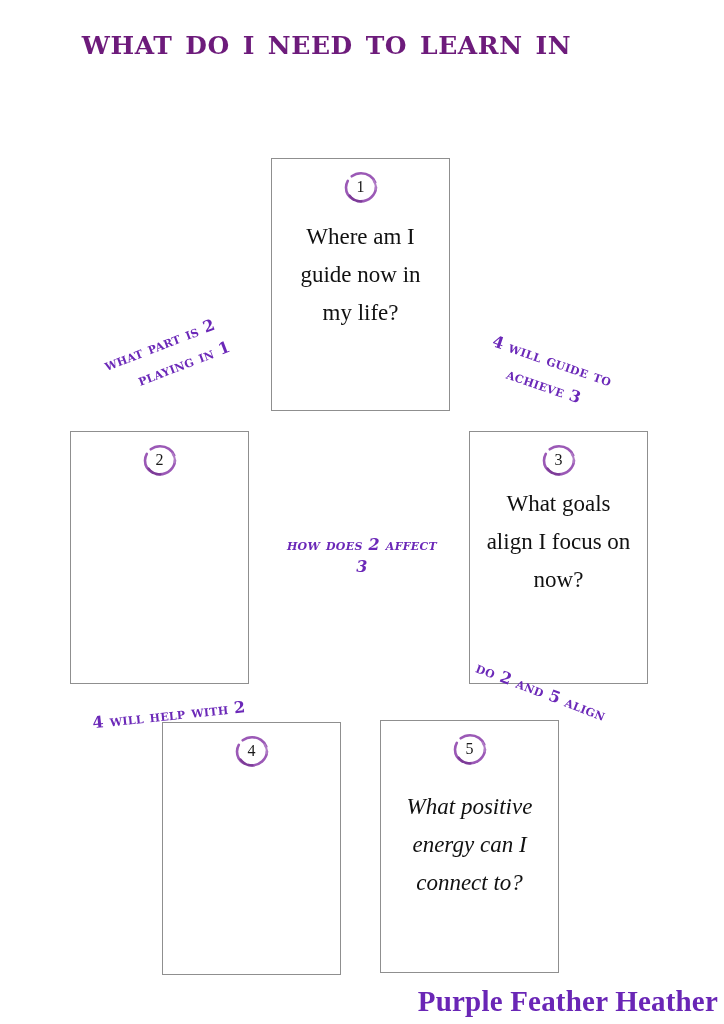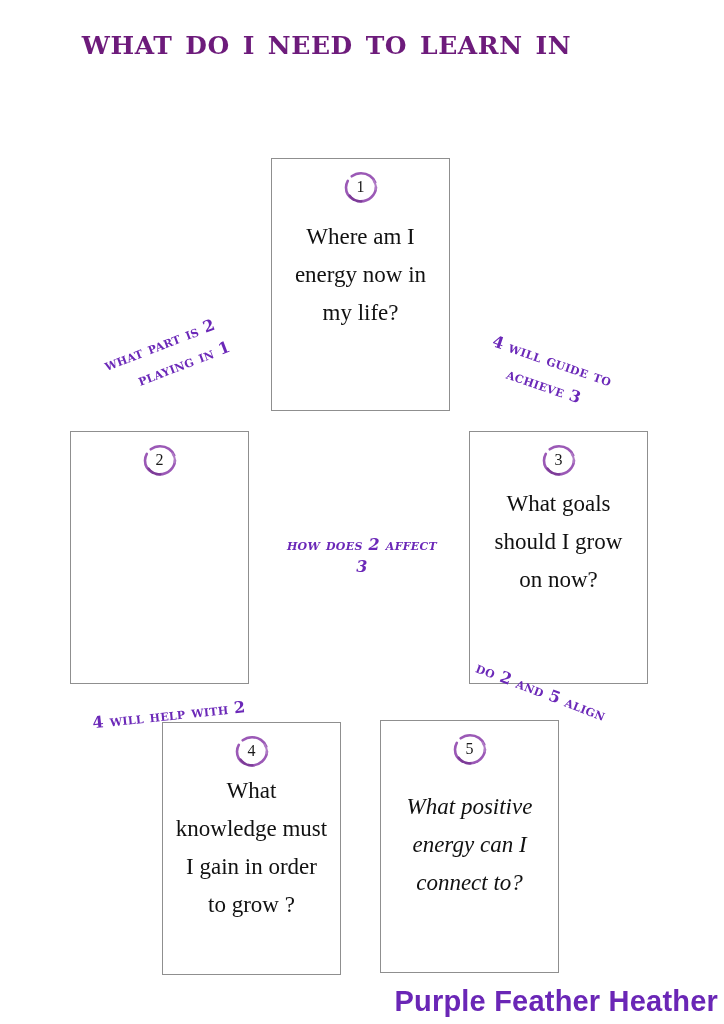--- a/index.html
+++ b/index.html
@@ -159,21 +159,21 @@
     transform: rotate(21deg);
     text-align: left;
   }
 
   
   .signature {
     position: absolute;
     right: 6px;
     bottom: 6px;
     color: #6a26b6;
-    font-family: Liberation Sans, sans-serif;
+    font-family: Liberation Serif, serif;
     font-weight: bold;
     font-size: 29px;
     line-height: 34px;
     letter-spacing: 0.2px;
     white-space: nowrap;
   }
 </style>
 </head>
 <body>
 
@@ -183,21 +183,21 @@
 
 <div class="card" id="card-1">
   <div class="card-badge">
     <svg viewBox="0 0 36 33" aria-hidden="true">
       <path d="M18 2.2 C26.5 2.2 33 8.4 33 15.8 C33 23.6 26.2 30.4 17.6 30.4 C9.4 30.4 3 24.2 3 16.6 C3 8.8 9.6 2.2 18 2.2 Z" fill="none" stroke="#9b59b6" stroke-width="2.6" stroke-linecap="round" stroke-dasharray="18 5 26 4 22 6"></path>
       <path d="M6.5 24.5 C9.5 28.8 13.5 30.6 18.5 30.4" fill="none" stroke="#7d3c98" stroke-width="2.2" stroke-linecap="round"></path>
       <path d="M30.5 9.5 C32.4 12.3 33.2 15.4 32.8 18.4" fill="none" stroke="#b07cc6" stroke-width="2" stroke-linecap="round"></path>
     </svg>
     <span class="num">1</span>
   </div>
-  <div class="card-text">Where am I energy now in my life?</div>
+  <div class="card-text">Where am I guide now in my life?</div>
 </div>
 
 <div class="card" id="card-2">
   <div class="card-badge">
     <svg viewBox="0 0 36 33" aria-hidden="true">
       <path d="M18 2.2 C26.5 2.2 33 8.4 33 15.8 C33 23.6 26.2 30.4 17.6 30.4 C9.4 30.4 3 24.2 3 16.6 C3 8.8 9.6 2.2 18 2.2 Z" fill="none" stroke="#9b59b6" stroke-width="2.6" stroke-linecap="round" stroke-dasharray="18 5 26 4 22 6"></path>
       <path d="M6.5 24.5 C9.5 28.8 13.5 30.6 18.5 30.4" fill="none" stroke="#7d3c98" stroke-width="2.2" stroke-linecap="round"></path>
       <path d="M30.5 9.5 C32.4 12.3 33.2 15.4 32.8 18.4" fill="none" stroke="#b07cc6" stroke-width="2" stroke-linecap="round"></path>
     </svg>
     <span class="num">2</span>
@@ -206,33 +206,32 @@
 
 <div class="card" id="card-3">
   <div class="card-badge">
     <svg viewBox="0 0 36 33" aria-hidden="true">
       <path d="M18 2.2 C26.5 2.2 33 8.4 33 15.8 C33 23.6 26.2 30.4 17.6 30.4 C9.4 30.4 3 24.2 3 16.6 C3 8.8 9.6 2.2 18 2.2 Z" fill="none" stroke="#9b59b6" stroke-width="2.6" stroke-linecap="round" stroke-dasharray="18 5 26 4 22 6"></path>
       <path d="M6.5 24.5 C9.5 28.8 13.5 30.6 18.5 30.4" fill="none" stroke="#7d3c98" stroke-width="2.2" stroke-linecap="round"></path>
       <path d="M30.5 9.5 C32.4 12.3 33.2 15.4 32.8 18.4" fill="none" stroke="#b07cc6" stroke-width="2" stroke-linecap="round"></path>
     </svg>
     <span class="num">3</span>
   </div>
-  <div class="card-text">What goals should I grow on now?</div>
+  <div class="card-text">What goals align I focus on now?</div>
 </div>
 
 <div class="card" id="card-4">
   <div class="card-badge">
     <svg viewBox="0 0 36 33" aria-hidden="true">
       <path d="M18 2.2 C26.5 2.2 33 8.4 33 15.8 C33 23.6 26.2 30.4 17.6 30.4 C9.4 30.4 3 24.2 3 16.6 C3 8.8 9.6 2.2 18 2.2 Z" fill="none" stroke="#9b59b6" stroke-width="2.6" stroke-linecap="round" stroke-dasharray="18 5 26 4 22 6"></path>
       <path d="M6.5 24.5 C9.5 28.8 13.5 30.6 18.5 30.4" fill="none" stroke="#7d3c98" stroke-width="2.2" stroke-linecap="round"></path>
       <path d="M30.5 9.5 C32.4 12.3 33.2 15.4 32.8 18.4" fill="none" stroke="#b07cc6" stroke-width="2" stroke-linecap="round"></path>
     </svg>
     <span class="num">4</span>
   </div>
-  <div class="card-text">What knowledge must I gain in order to grow ?</div>
 </div>
 
 <div class="card" id="card-5">
   <div class="card-badge">
     <svg viewBox="0 0 36 33" aria-hidden="true">
       <path d="M18 2.2 C26.5 2.2 33 8.4 33 15.8 C33 23.6 26.2 30.4 17.6 30.4 C9.4 30.4 3 24.2 3 16.6 C3 8.8 9.6 2.2 18 2.2 Z" fill="none" stroke="#9b59b6" stroke-width="2.6" stroke-linecap="round" stroke-dasharray="18 5 26 4 22 6"></path>
       <path d="M6.5 24.5 C9.5 28.8 13.5 30.6 18.5 30.4" fill="none" stroke="#7d3c98" stroke-width="2.2" stroke-linecap="round"></path>
       <path d="M30.5 9.5 C32.4 12.3 33.2 15.4 32.8 18.4" fill="none" stroke="#b07cc6" stroke-width="2" stroke-linecap="round"></path>
     </svg>
     <span class="num">5</span>

